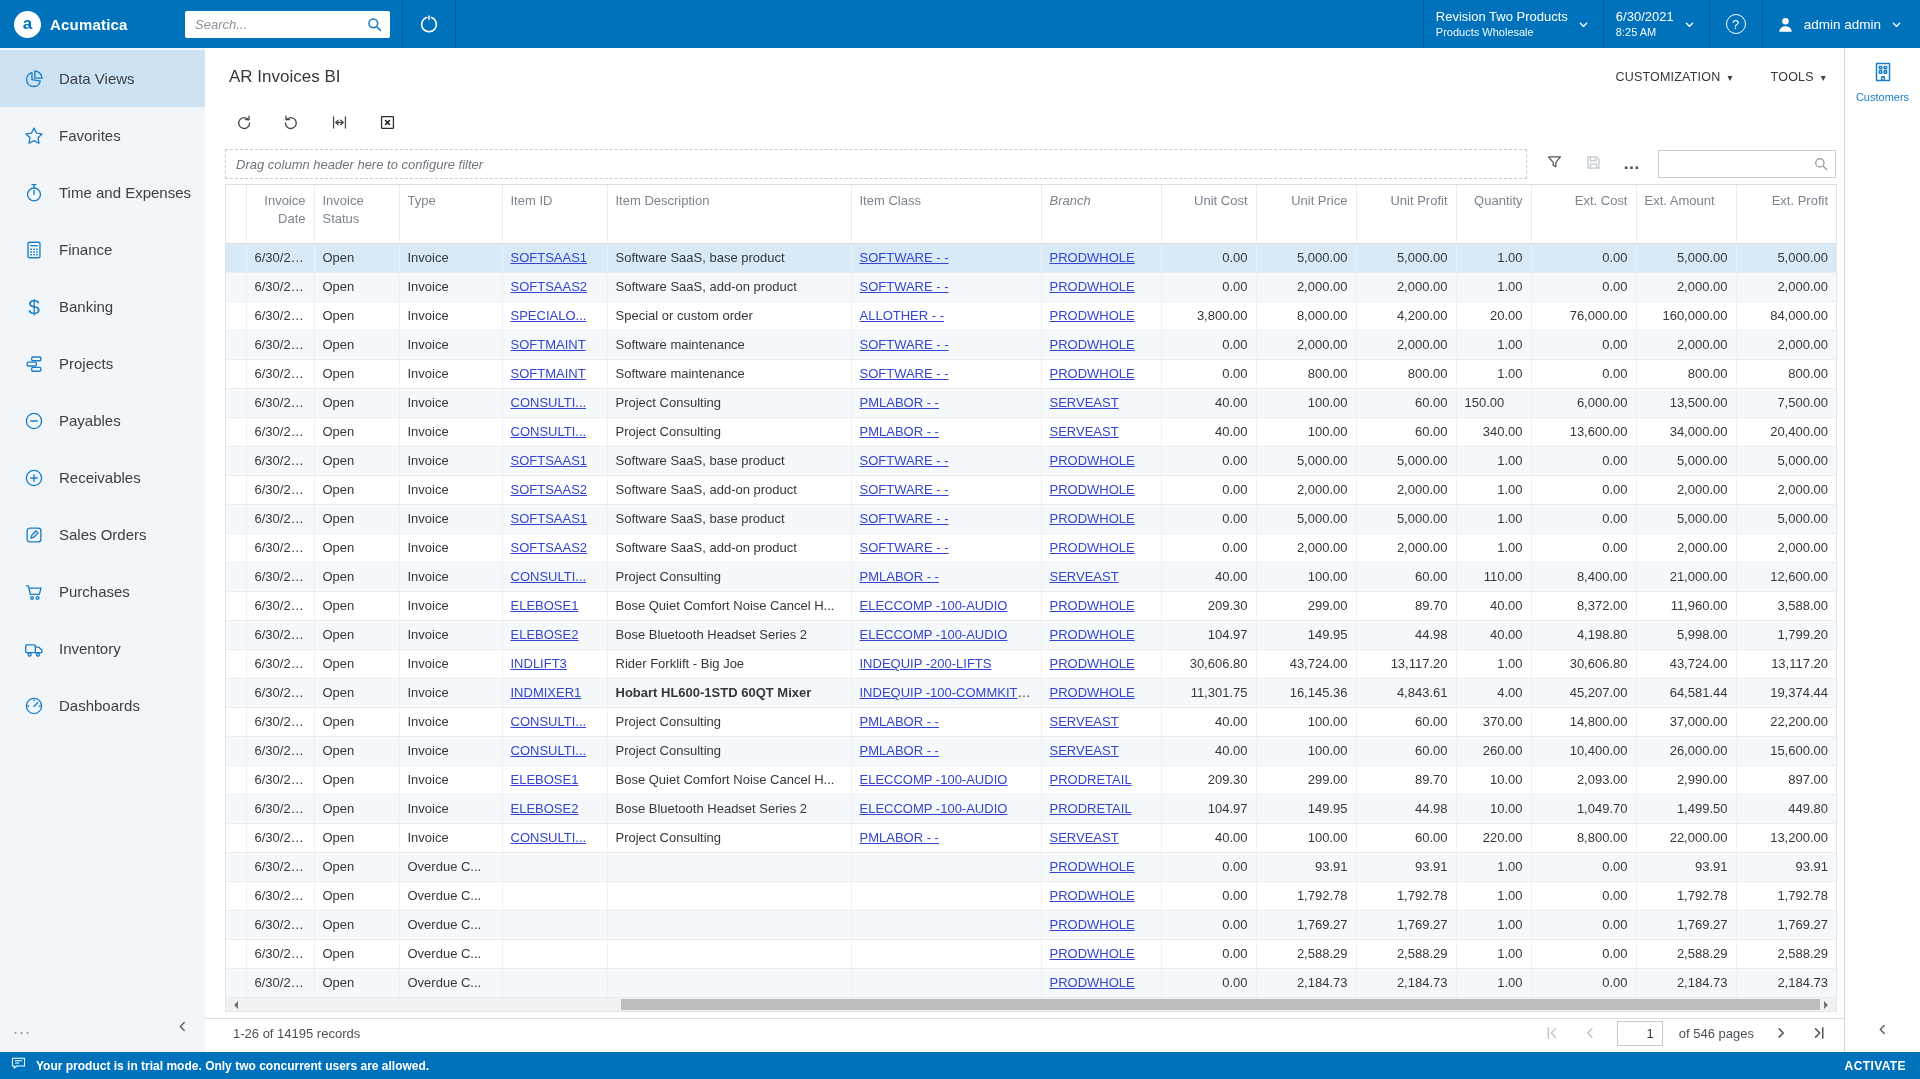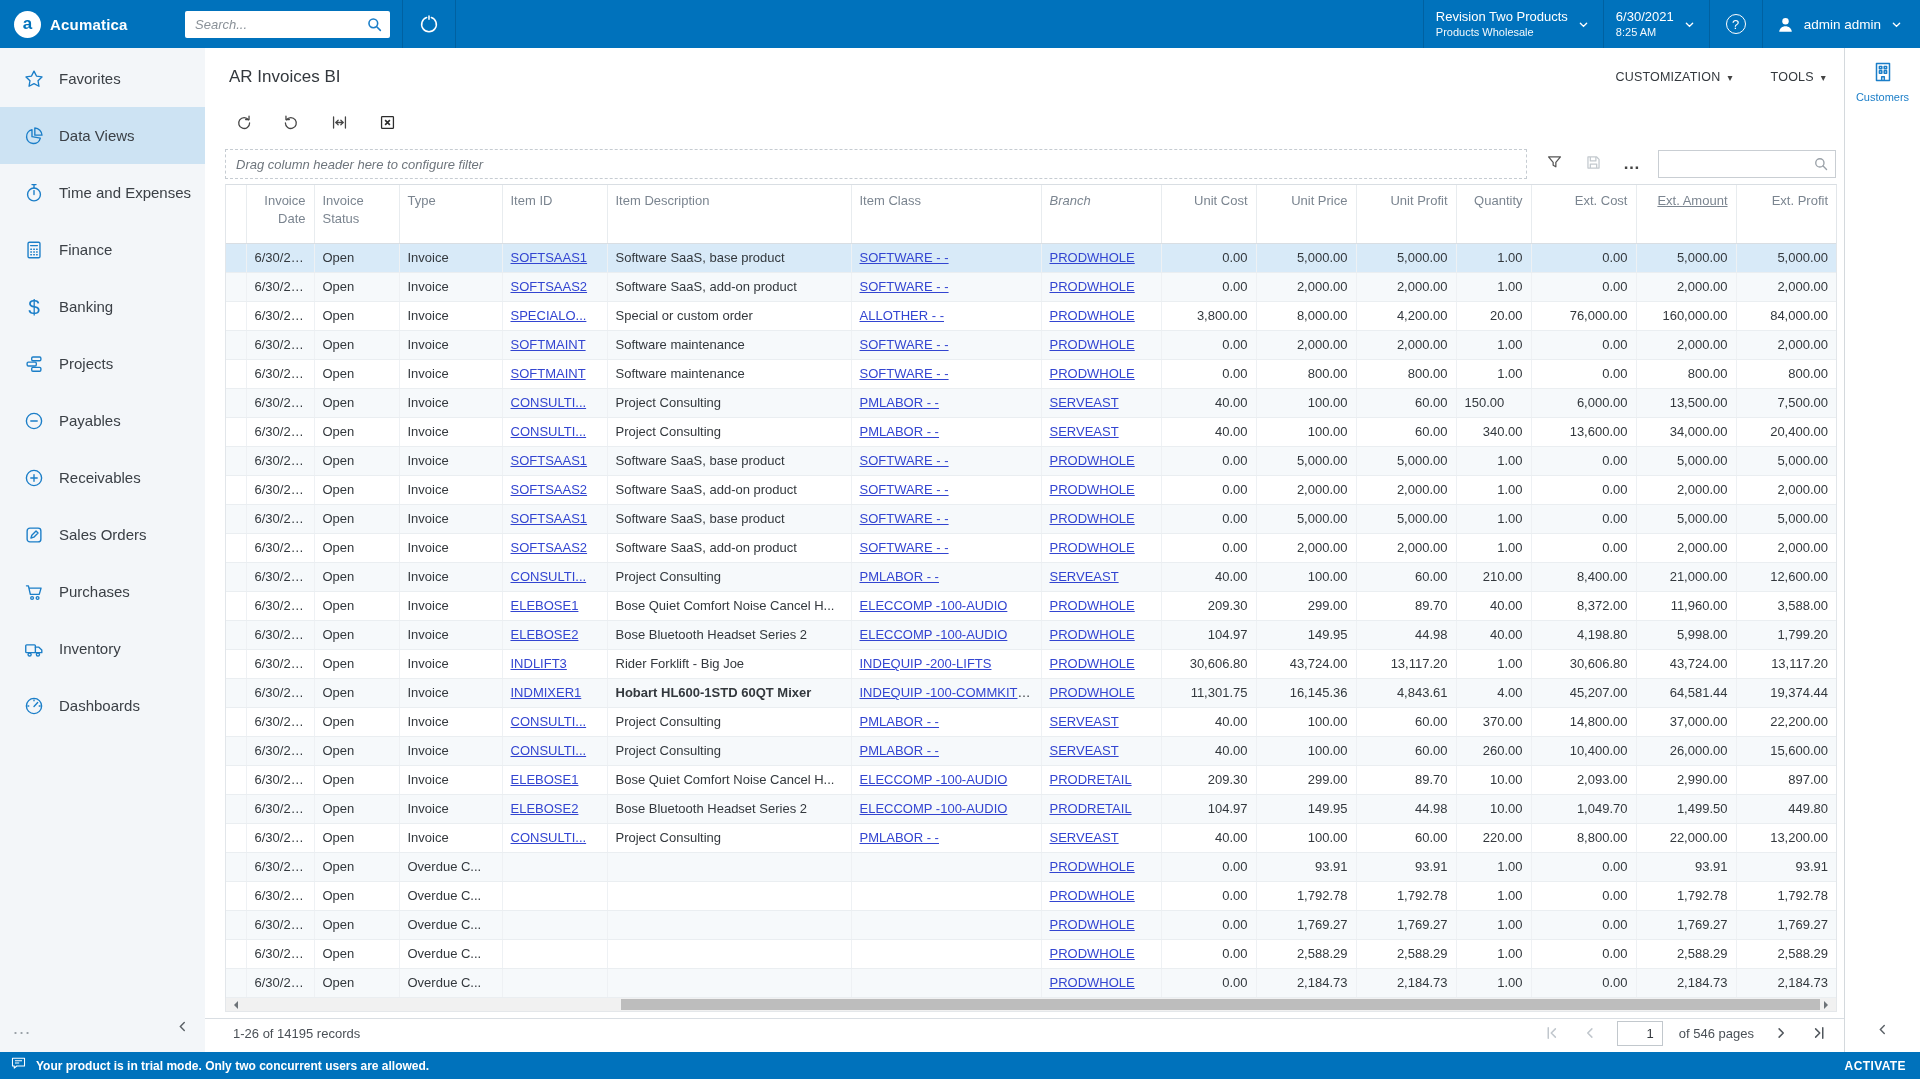--- a/index.html
+++ b/index.html
@@ -169,36 +169,36 @@
           <path d="M7 10l5 5 5-5"></path>
         </svg>
     </div>
   </div>
 </header>
 
 <div class="middle">
 
   <nav class="sidebar">
     <div id="sidebar-list">
-        <div class="nav-item">
-          <span class="nav-icon">
-            <svg viewBox="0 0 24 24" width="22" height="22" fill="none" stroke="#1b7ec8" stroke-width="1.5" stroke-linecap="round" stroke-linejoin="round">
-              <path d="M12 3.4l2.7 5.4 6 .9-4.3 4.2 1 6-5.4-2.8-5.4 2.8 1-6-4.3-4.2 6-.9z"></path>
-            </svg>
-          </span>
-          <span class="nav-label">Favorites</span>
-        </div>
         <div class="nav-item active">
           <span class="nav-icon">
             <svg viewBox="0 0 24 24" width="22" height="22" fill="none" stroke="#1b7ec8" stroke-width="1.5" stroke-linecap="round" stroke-linejoin="round">
               <path d="M18.9 14.3A7.6 7.6 0 1 1 9.8 5.2v7.5z"></path>
               <path d="M12.9 3.3a8 8 0 0 1 7.8 7.8h-7.8z"></path>
             </svg>
           </span>
           <span class="nav-label">Data Views</span>
+        </div>
+        <div class="nav-item">
+          <span class="nav-icon">
+            <svg viewBox="0 0 24 24" width="22" height="22" fill="none" stroke="#1b7ec8" stroke-width="1.5" stroke-linecap="round" stroke-linejoin="round">
+              <path d="M12 3.4l2.7 5.4 6 .9-4.3 4.2 1 6-5.4-2.8-5.4 2.8 1-6-4.3-4.2 6-.9z"></path>
+            </svg>
+          </span>
+          <span class="nav-label">Favorites</span>
         </div>
         <div class="nav-item">
           <span class="nav-icon">
             <svg viewBox="0 0 24 24" width="22" height="22" fill="none" stroke="#1b7ec8" stroke-width="1.5" stroke-linecap="round" stroke-linejoin="round">
               <circle cx="12" cy="13.6" r="7"></circle>
               <path d="M12 13.6V9.4"></path>
               <path d="M9.8 2.8h4.4"></path>
               <path d="M12 2.8v3.8"></path>
             </svg>
           </span>
@@ -428,21 +428,21 @@
               </th>
               <th style="text-align: right;">
                 <div>Unit Profit</div>
               </th>
               <th style="text-align: right;">
                 <div>Quantity</div>
               </th>
               <th style="text-align: right;">
                 <div>Ext. Cost</div>
               </th>
-              <th style="text-align: right; text-decoration: underline;">
+              <th style="text-align: left;">
                 <div>Ext. Amount</div>
               </th>
               <th style="text-align: right;">
                 <div>Ext. Profit</div>
               </th>
             </tr>
           </thead>
           <tbody>
             <tr class="selected">
               <td style="text-align: left;"></td>
@@ -636,21 +636,21 @@
               <td style="text-align: right;">6/30/2021</td>
               <td style="text-align: left;">Open</td>
               <td style="text-align: left;">Invoice</td>
               <td style="text-align: left;"><a>CONSULTI...</a></td>
               <td style="text-align: left;">Project Consulting</td>
               <td style="text-align: left;"><a>PMLABOR - -</a></td>
               <td style="text-align: left;"><a>SERVEAST</a></td>
               <td style="text-align: right;">40.00</td>
               <td style="text-align: right;">100.00</td>
               <td style="text-align: right;">60.00</td>
-              <td style="text-align: right;">210.00</td>
+              <td style="text-align: right;">110.00</td>
               <td style="text-align: right;">8,400.00</td>
               <td style="text-align: right;">21,000.00</td>
               <td style="text-align: right;">12,600.00</td>
             </tr>
             <tr>
               <td style="text-align: left;"></td>
               <td style="text-align: right;">6/30/2021</td>
               <td style="text-align: left;">Open</td>
               <td style="text-align: left;">Invoice</td>
               <td style="text-align: left;"><a>ELEBOSE1</a></td>

